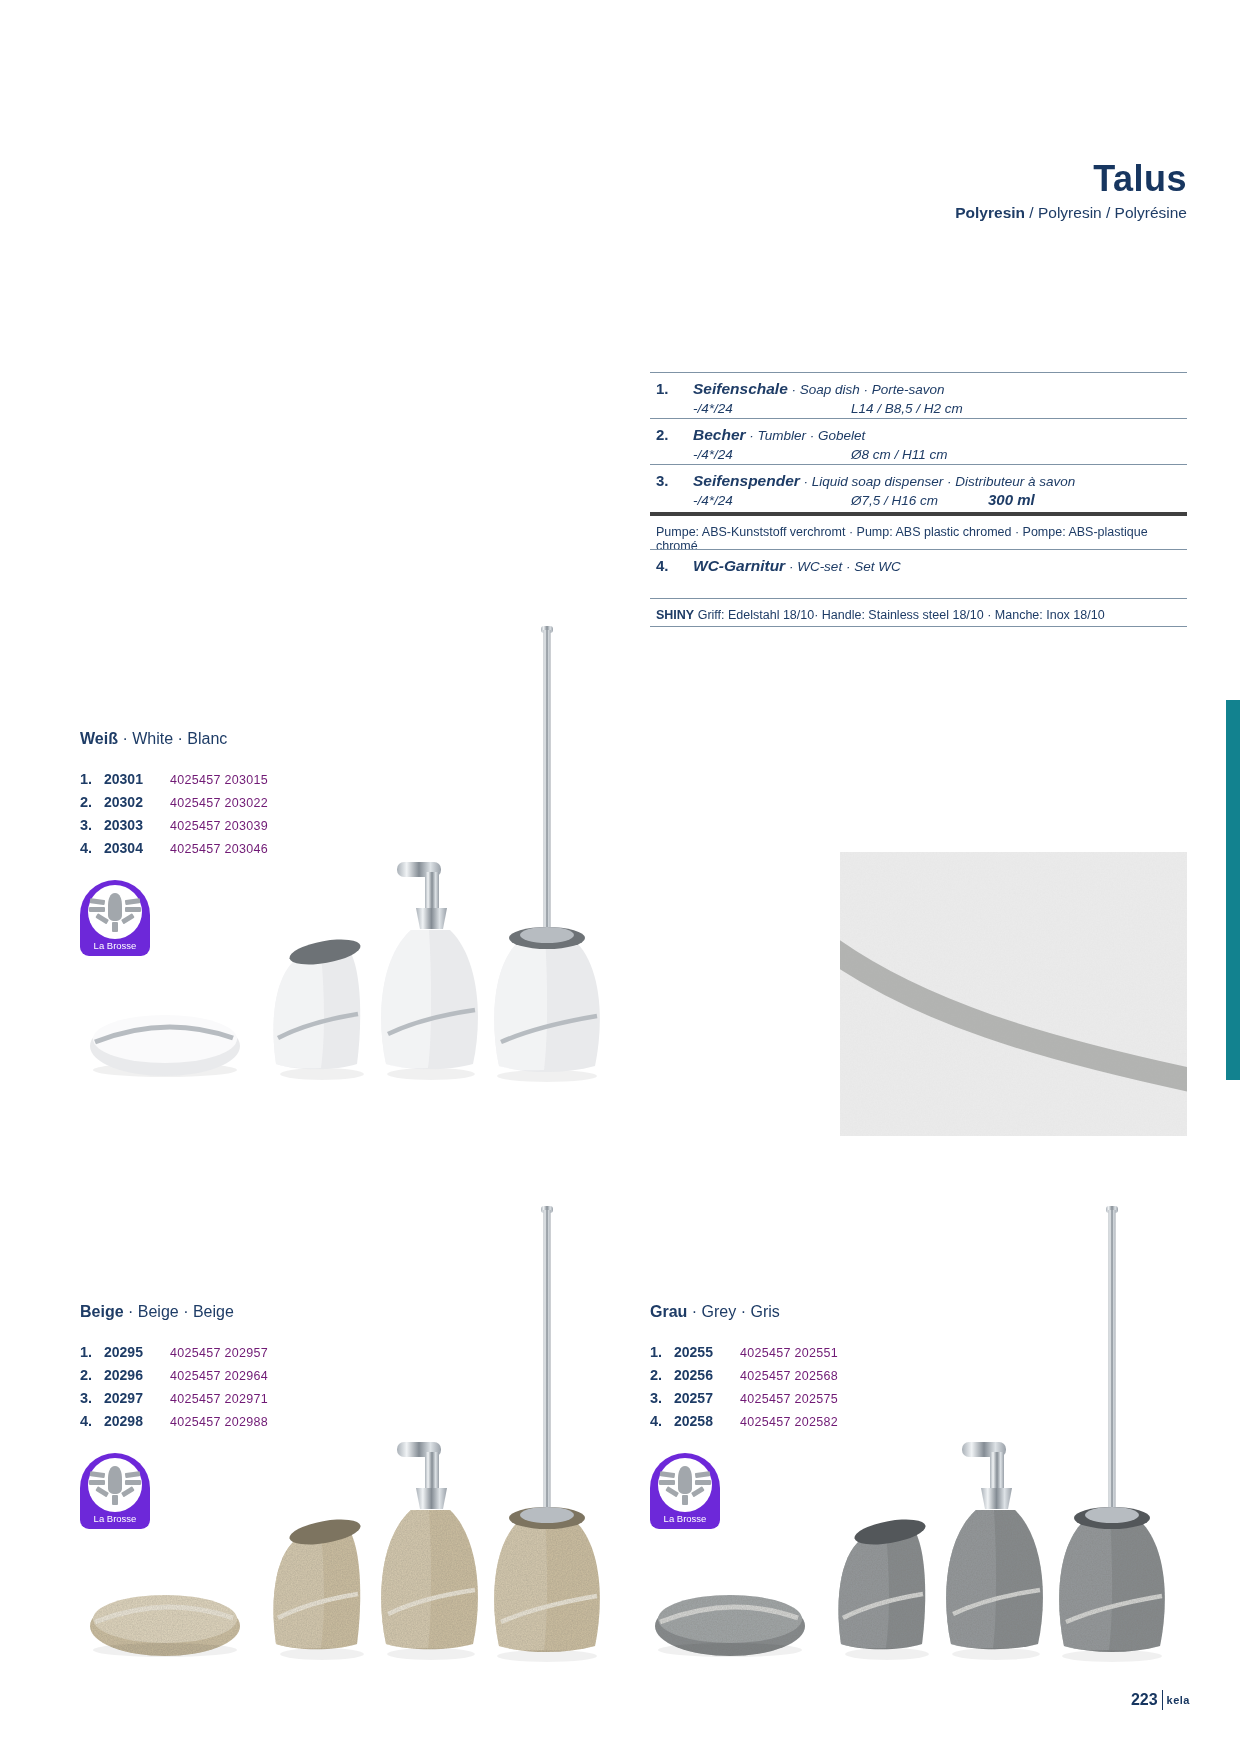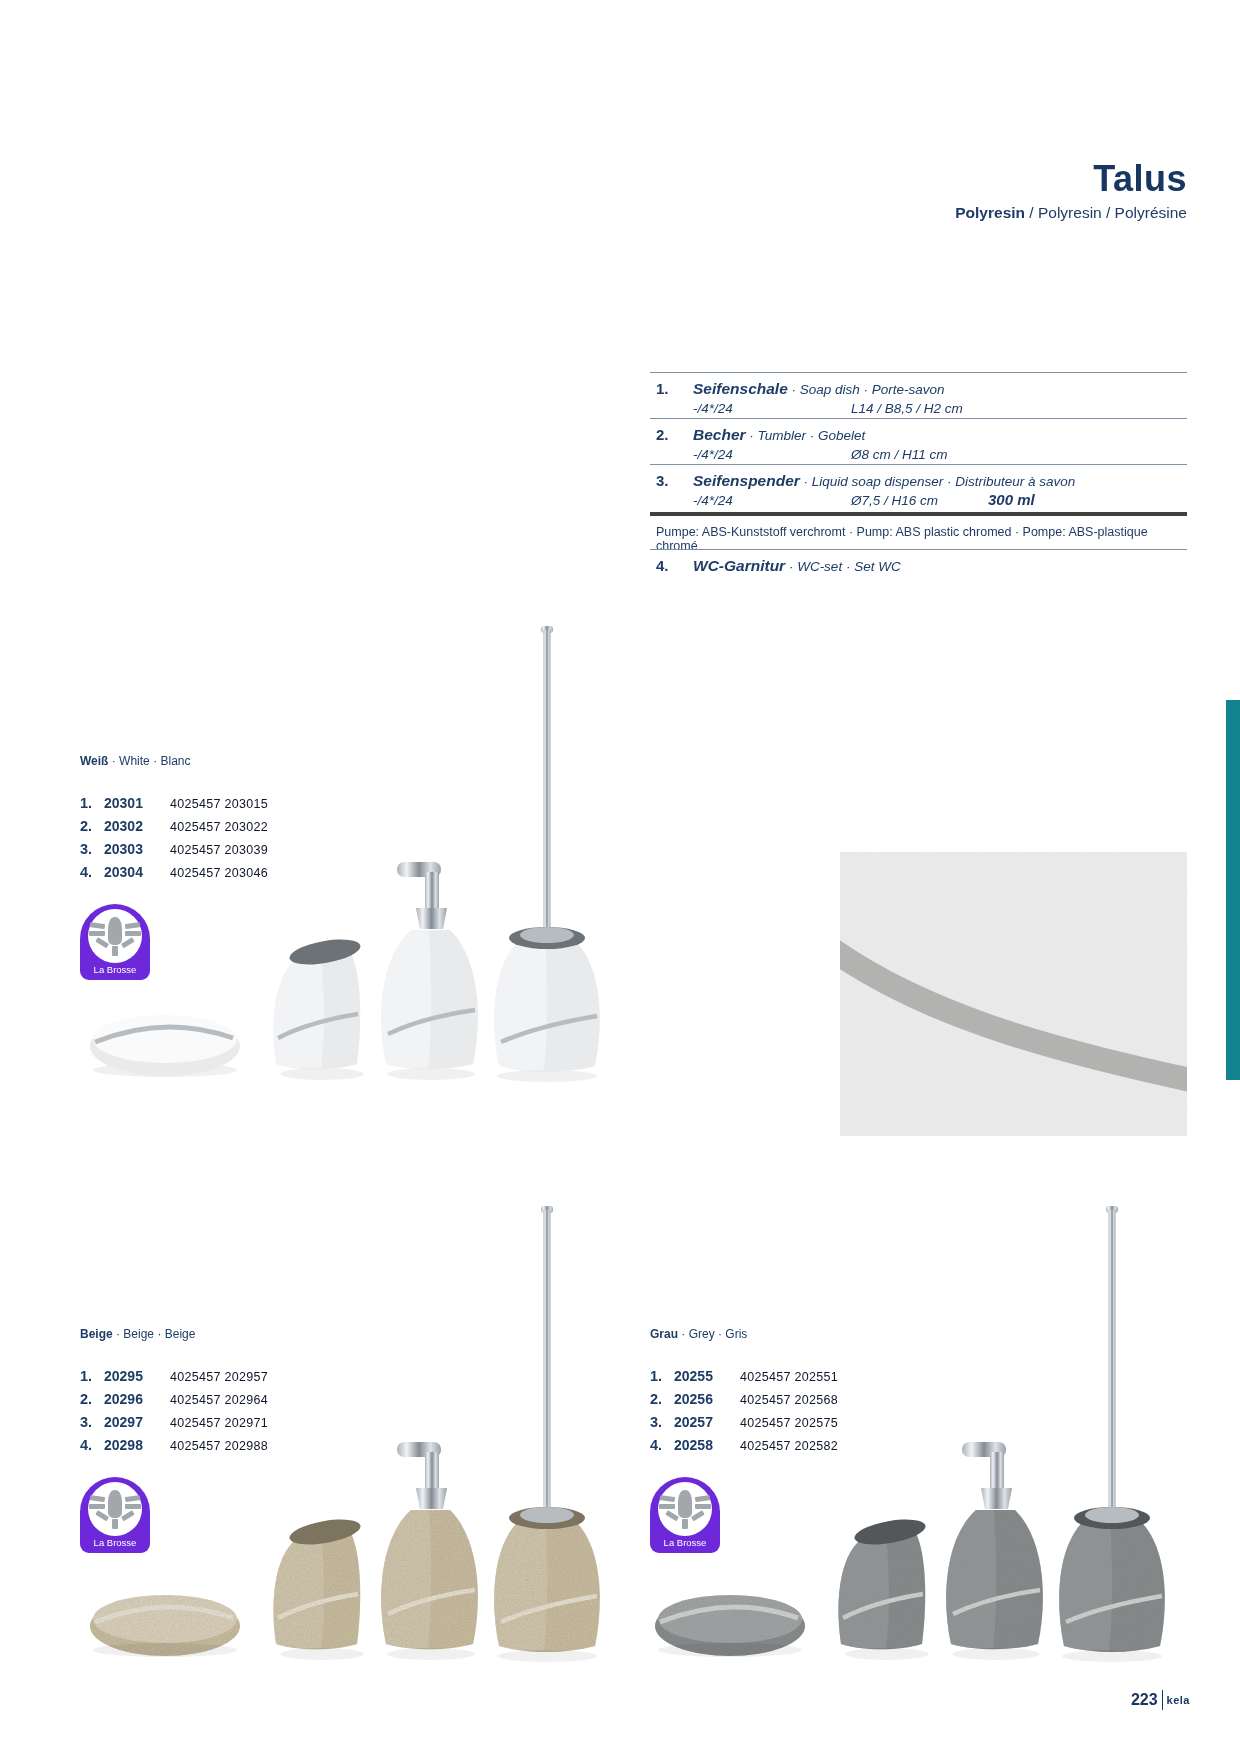--- a/index.html
+++ b/index.html
@@ -36,27 +36,27 @@
   .set-icon i:nth-child(1){left:0;top:0;}
   .set-icon i:nth-child(2){left:6px;top:0;}
   .set-icon i:nth-child(3){left:0;top:6px;}
   .set-icon i:nth-child(4){left:6px;top:6px;}
 
   
   .csection{position:absolute;width:330px;}
   .sec-white{left:80px;top:730px;}
   .sec-beige{left:80px;top:1303px;}
   .sec-grey{left:650px;top:1303px;}
-  .chead{font-size:12px;height:24px;color:#1e3c66;margin-top:24px;}
+  .chead{font-size:16px;height:24px;color:#1e3c66;}
   .chead .b{font-weight:700;}
   .citems{margin-top:16px;}
   .citem{height:23px;white-space:nowrap;}
   .cnum{display:inline-block;width:24px;font-weight:700;font-size:14.5px;}
   .cart{display:inline-block;width:66px;font-weight:700;font-size:14px;}
-  .cean{font-size:12.5px;color:#0f172a;letter-spacing:.3px;}
+  .cean{font-size:12.5px;color:#701a75;letter-spacing:.3px;}
 
   
   .badge{position:relative;margin-top:18px;width:70px;height:76px;background:#6d28d9;
          border-radius:35px 35px 9px 9px;}
   .badge .circle{position:absolute;left:8px;top:5px;width:54px;height:54px;border-radius:50%;background:#ffffff;}
   .badge .lbl{position:absolute;left:0;right:0;bottom:5px;text-align:center;color:#ffffff;font-size:9.5px;}
 
   
   .texture-photo{position:absolute;left:840px;top:852px;width:347px;height:284px;background:#ececec;}
   .pset{position:absolute;width:540px;height:470px;}
@@ -145,20 +145,21 @@
 
     <div class="note note-pump"><span>Pumpe: ABS-Kunststoff verchromt · Pump: ABS plastic chromed · Pompe: ABS-plastique chromé</span></div>
 
     <div class="trow r4">
       <div class="l1">
           <span class="tnum">4.</span>
         <span class="tname-wrap"><span class="tname">WC-Garnitur</span><span class="tsub"> · WC-set · Set WC</span></span>
         </div>
     </div>
 
+    <div class="note note-shiny trow last" style="border-top:1px solid #7f93a6;"><span class="b">SHINY</span><span> Griff: Edelstahl 18/10· Handle: Stainless steel 18/10 · Manche: Inox 18/10</span></div>
   </div>
 
   <div class="csection sec-white">
     <div class="chead"><span class="b">Weiß</span><span> · White · Blanc</span></div>
     <div class="citems">
       <div class="citem"><span class="cnum">1.</span><span class="cart">20301</span><span class="cean">4025457 203015</span></div>
       <div class="citem"><span class="cnum">2.</span><span class="cart">20302</span><span class="cean">4025457 203022</span></div>
       <div class="citem"><span class="cnum">3.</span><span class="cart">20303</span><span class="cean">4025457 203039</span></div>
       <div class="citem"><span class="cnum">4.</span><span class="cart">20304</span><span class="cean">4025457 203046</span></div>
     </div>

